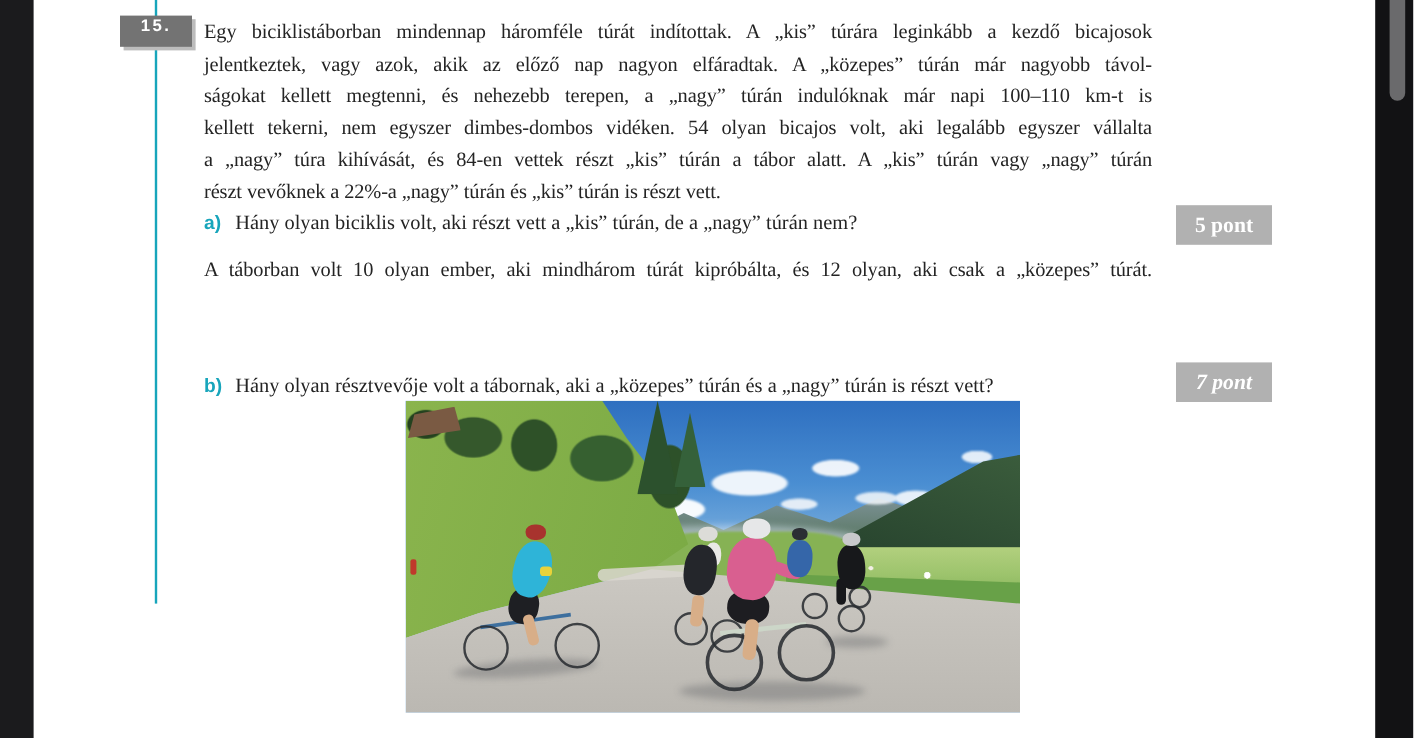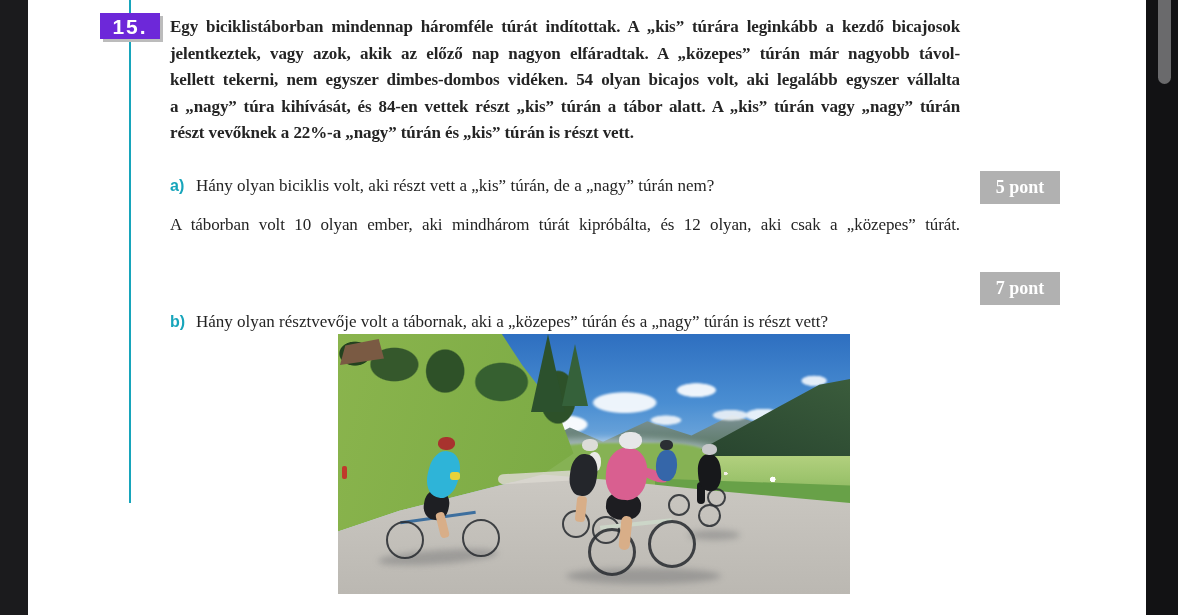--- a/index.html
+++ b/index.html
@@ -7,23 +7,23 @@
   body { font-family:"Liberation Serif", serif; }
   #stage { position:relative; width:1178px; height:615px; background:#ffffff; overflow:hidden; }
 
   .side-bar-left  { position:absolute; left:0; top:0; width:28px; height:615px; background:#1b1b1d; }
   .side-bar-right { position:absolute; left:1146px; top:0; width:32px; height:615px; background:#121214; }
   .scroll-thumb   { position:absolute; left:1158px; top:-8px; width:13px; height:92px; border-radius:7px; background:#6a6a6c; }
 
   .teal-line { position:absolute; left:129px; top:0; width:2px; height:503px; background:#17a5bb; }
   .num-box {
     position:absolute; left:100px; top:13px; width:60px; height:26px;
-    background:#6d28d9; box-shadow:3px 3px 0 #bcbcbc;
+    background:#737373; box-shadow:3px 3px 0 #bcbcbc;
     color:#fff; font-family:"Liberation Sans", sans-serif; font-weight:bold;
-    font-size:21px; letter-spacing:2px; display:flex; align-items:flex-end; justify-content:center;
+    font-size:14px; letter-spacing:2px; display:flex; align-items:flex-start; justify-content:center;
   }
 
   .textblock { position:absolute; left:170px; width:790px; color:#242424; font-size:17px; }
   .tline { line-height:26.5px; white-space:nowrap; text-align:justify; text-align-last:justify; letter-spacing:-0.1px; }
   .tline.last { text-align-last:left; }
 
   .q-row { position:absolute; left:170px; width:790px; color:#242424; font-size:17px; line-height:26.5px; white-space:nowrap; }
   .q-marker { display:inline-block; width:26px; color:#17a5bb; font-family:"Liberation Sans", sans-serif; font-weight:bold; font-size:16px; }
 
   .pont-badge {
@@ -96,43 +96,44 @@
 
 <div id="stage">
 
   <div class="side-bar-left"></div>
 
   <div class="teal-line"></div>
   <div class="num-box">
     <span>15.</span>
   </div>
 
-  <div class="textblock" style="top:14px;font-weight:bold;">
+  <div class="textblock" style="top:14px;">
     <div class="tline">Egy biciklistáborban mindennap háromféle túrát indítottak. A „kis” túrára leginkább a kezdő bicajosok</div>
     <div class="tline">jelentkeztek, vagy azok, akik az előző nap nagyon elfáradtak. A „közepes” túrán már nagyobb távol-</div>
+    <div class="tline">ságokat kellett megtenni, és nehezebb terepen, a „nagy” túrán indulóknak már napi 100–110 km-t is</div>
     <div class="tline">kellett tekerni, nem egyszer dimbes-dombos vidéken. 54 olyan bicajos volt, aki legalább egyszer vállalta</div>
     <div class="tline">a „nagy” túra kihívását, és 84-en vettek részt „kis” túrán a tábor alatt. A „kis” túrán vagy „nagy” túrán</div>
     <div class="tline last">részt vevőknek a 22%-a „nagy” túrán és „kis” túrán is részt vett.</div>
   </div>
 
   <div class="q-row" style="top:173px;">
     <span class="q-marker">a)</span><span>Hány olyan biciklis volt, aki részt vett a „kis” túrán, de a „nagy” túrán nem?</span>
   </div>
   <div class="pont-badge" style="top:171px;">
     <span>5 pont</span>
   </div>
 
   <div class="textblock" style="top:212px;font-family:Liberation Serif, serif;">
     <div class="tline">A táborban volt 10 olyan ember, aki mindhárom túrát kipróbálta, és 12 olyan, aki csak a „közepes” túrát.</div>
   </div>
 
   <div class="q-row" style="top:309px;">
     <span class="q-marker">b)</span><span>Hány olyan résztvevője volt a tábornak, aki a „közepes” túrán és a „nagy” túrán is részt vett?</span>
   </div>
-  <div class="pont-badge" style="top:272px;">
+  <div class="pont-badge" style="top:302px;font-style:italic;">
     <span>7 pont</span>
   </div>
 
   <div class="photo">
     <div class="sky"></div>
     <div class="clouds"></div>
     <div class="mtn-far"></div>
     <div class="snow"></div>
     <div class="haze"></div>
     <div class="forest-right"></div>

